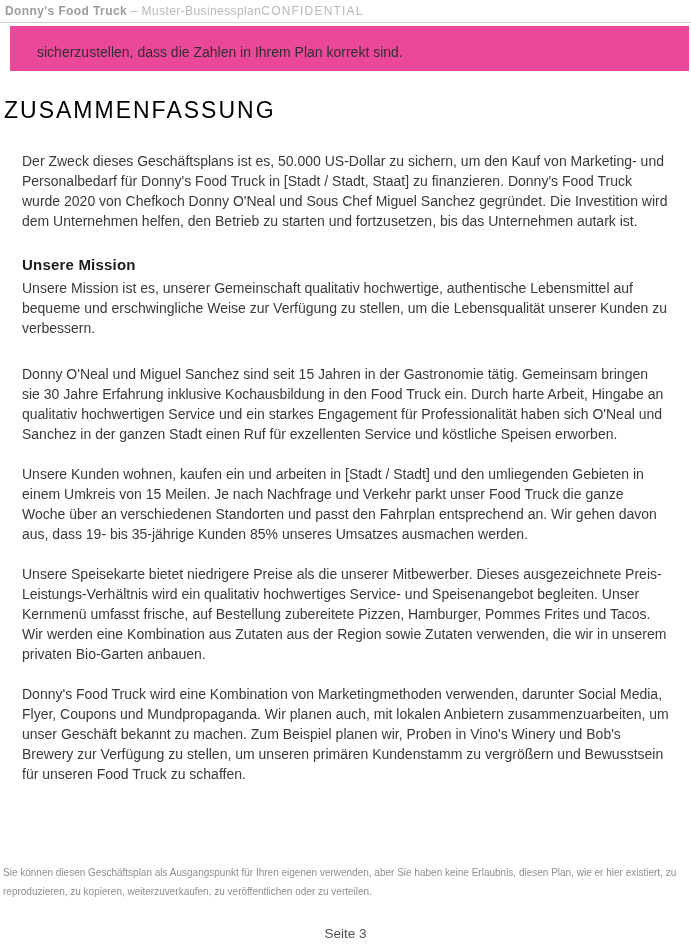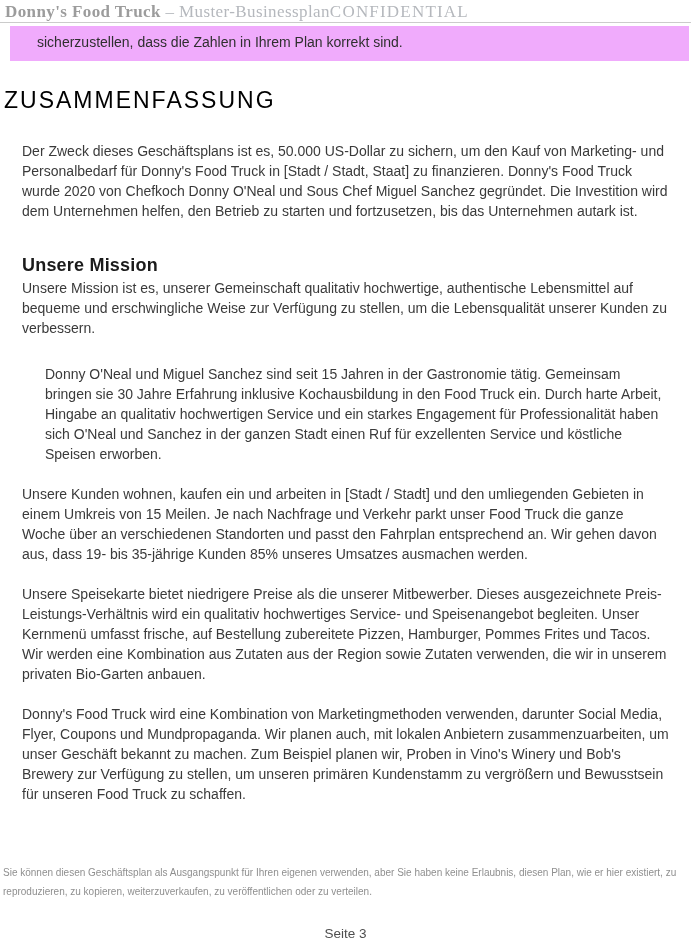--- a/index.html
+++ b/index.html
@@ -8,34 +8,33 @@
     position: relative;
     background: #ffffff;
     font-family: "Liberation Sans", sans-serif;
     color: #3b3b3b;
     overflow: hidden;
   }
 
   .page-header {
     padding: 3px 6px 2px 5px;
     border-bottom: 1px solid #cbcbcb;
-    font-size: 17px;
+    font-size: 12px;
     line-height: 17px;
     letter-spacing: 0.4px;
     white-space: nowrap;
-    font-family: Liberation Serif, serif;
   }
   .doc-title { font-weight: bold; color: #9c9c9c; }
   .doc-subtitle { color: #b5b8bd; }
   .doc-confidential { color: #b5b8bd; letter-spacing: 1.2px; }
 
   .highlight-box {
     margin: 3px 2px 0 10px;
-    background: #f0abfc;
-    padding: 8px 10px 10px 27px;
+    background: #ec4899;
+    padding: 18px 10px 10px 27px;
     font-size: 14px;
     line-height: 17px;
     color: #2f2f2f;
   }
 
   .summary-title {
     margin: 26px 0 0 4px;
     font-size: 23px;
     font-weight: 400;
     color: #000000;
@@ -43,28 +42,28 @@
   }
 
   .content {
     margin: 27px 22px 0 22px;
     font-size: 14px;
     line-height: 20px;
     color: #3a3a3a;
   }
   .content p { margin-bottom: 20px; }
   .content .section-heading {
-    font-size: 18px;
+    font-size: 15px;
     font-weight: bold;
     color: #1b1b1b;
     letter-spacing: 0.2px;
-    margin: 34px 0 3px 0;
+    margin: 24px 0 3px 0;
   }
   .content p.section-text { margin-bottom: 0; }
-  .content p.after-gap { margin-top: 26px; margin-left: 23px; }
+  .content p.after-gap { margin-top: 26px; }
 
   .page-footer {
     position: absolute;
     left: 3px;
     right: 6px;
     top: 863px;
     font-size: 10px;
     line-height: 19px;
     color: #8f8f8f;
   }

